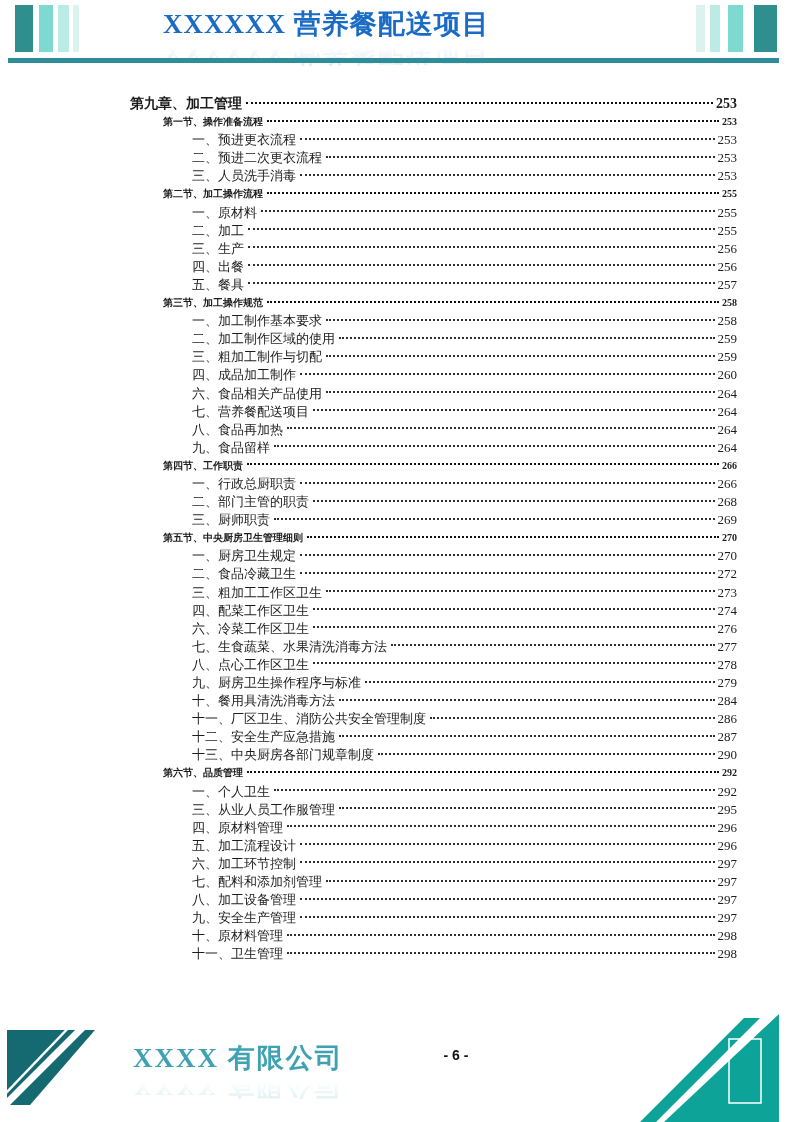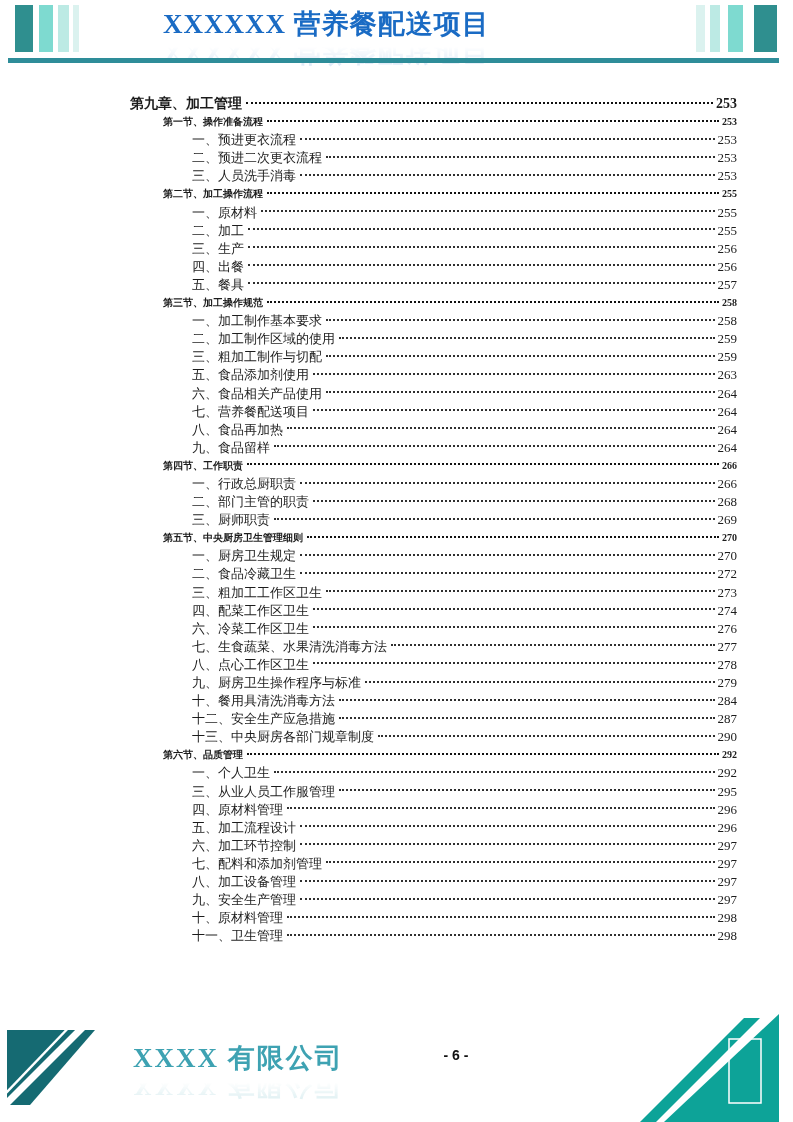--- a/index.html
+++ b/index.html
@@ -139,23 +139,23 @@
         <span class="toc-label">二、加工制作区域的使用</span>
         <span class="leader"></span>
         <span class="toc-page">259</span>
       </div>
       <div class="toc-row lvl2">
         <span class="toc-label">三、粗加工制作与切配</span>
         <span class="leader"></span>
         <span class="toc-page">259</span>
       </div>
       <div class="toc-row lvl2">
-        <span class="toc-label">五、食品添加剂使用</span>
-        <span class="leader"></span>
-        <span class="toc-page">263</span>
+        <span class="toc-label">四、成品加工制作</span>
+        <span class="leader"></span>
+        <span class="toc-page">260</span>
       </div>
       <div class="toc-row lvl2">
         <span class="toc-label">六、食品相关产品使用</span>
         <span class="leader"></span>
         <span class="toc-page">264</span>
       </div>
       <div class="toc-row lvl2">
         <span class="toc-label">七、营养餐配送项目</span>
         <span class="leader"></span>
         <span class="toc-page">264</span>
@@ -232,20 +232,25 @@
       </div>
       <div class="toc-row lvl2">
         <span class="toc-label">九、厨房卫生操作程序与标准</span>
         <span class="leader"></span>
         <span class="toc-page">279</span>
       </div>
       <div class="toc-row lvl2">
         <span class="toc-label">十、餐用具清洗消毒方法</span>
         <span class="leader"></span>
         <span class="toc-page">284</span>
+      </div>
+      <div class="toc-row lvl2">
+        <span class="toc-label">十一、厂区卫生、消防公共安全管理制度</span>
+        <span class="leader"></span>
+        <span class="toc-page">286</span>
       </div>
       <div class="toc-row lvl2">
         <span class="toc-label">十二、安全生产应急措施</span>
         <span class="leader"></span>
         <span class="toc-page">287</span>
       </div>
       <div class="toc-row lvl2">
         <span class="toc-label">十三、中央厨房各部门规章制度</span>
         <span class="leader"></span>
         <span class="toc-page">290</span>

